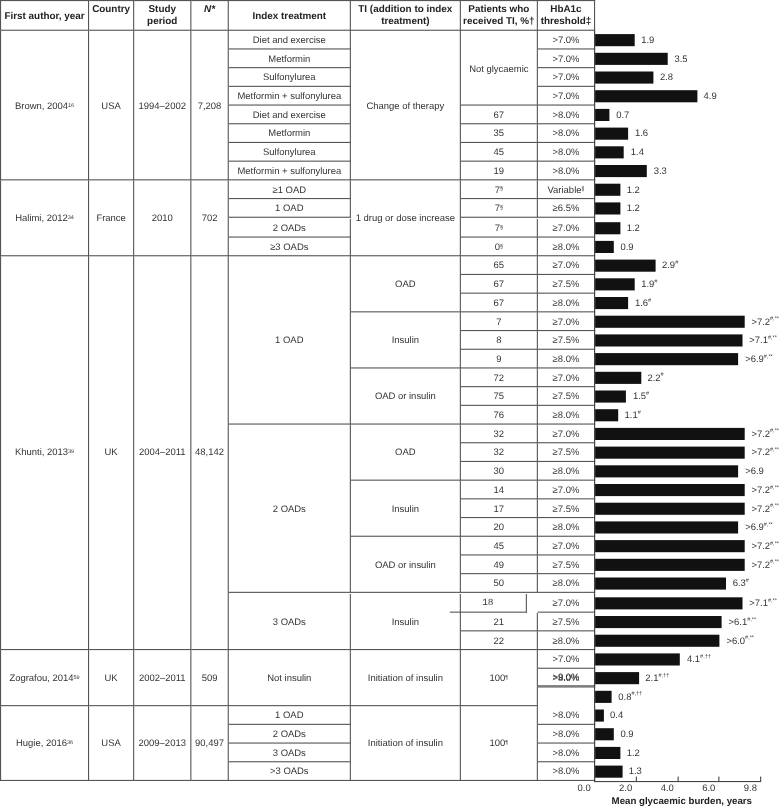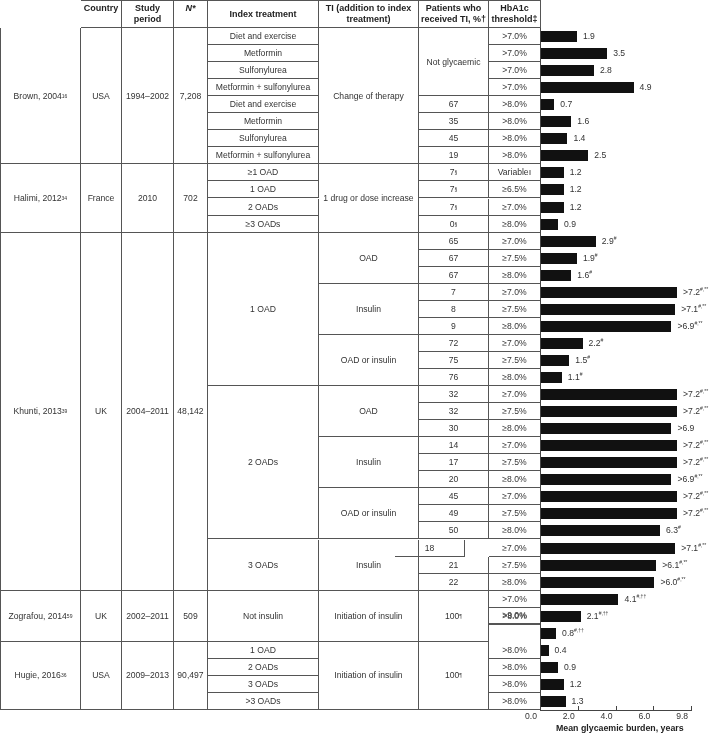--- a/index.html
+++ b/index.html
@@ -16,20 +16,23 @@
   .axis{position:absolute;background:#444;}
   .tick{position:absolute;width:1px;height:4px;background:#444;}
   .ticklbl{position:absolute;font-size:8.6px;color:#333;width:30px;text-align:left;}
   .xlabel{position:absolute;font-size:8.8px;font-weight:bold;color:#222;white-space:nowrap;}
 </style>
 </head>
 <body>
 
 <div id="root">
 
+  <div class="cell hdr bd bdl bdt" style="left:0;top:0;width:81px;height:28px;">
+      <span>First author, year</span>
+    </div>
   <div class="cell hdr bd bdt" style="left:81px;top:0;width:41px;height:28px;align-items:flex-start;padding-top:2px;">
       <span>Country</span>
     </div>
   <div class="cell hdr bd bdt" style="left:122px;top:0;width:52px;height:28px;">
       <span>Study period</span>
     </div>
   <div class="cell hdr bd bdt" style="left:174px;top:0;width:34px;height:28px;align-items:flex-start;padding-top:2px;font-style:italic;">
       <span>N*</span>
     </div>
   <div class="cell hdr bd bdt" style="left:319px;top:0;width:100px;height:28px;">
@@ -117,21 +120,21 @@
       <div class="cell bd" style="left: 419px; width: 70px; top: 369px; height: 17.05px;">76</div>
       <div class="cell bd" style="left: 419px; width: 70px; top: 386.05px; height: 17.05px;">32</div>
       <div class="cell bd" style="left: 419px; width: 70px; top: 403.1px; height: 17.05px;">32</div>
       <div class="cell bd" style="left: 419px; width: 70px; top: 420.15px; height: 17.05px;">30</div>
       <div class="cell bd" style="left: 419px; width: 70px; top: 437.2px; height: 17.05px;">14</div>
       <div class="cell bd" style="left: 419px; width: 70px; top: 454.25px; height: 17.05px;">17</div>
       <div class="cell bd" style="left: 419px; width: 70px; top: 471.3px; height: 17.05px;">20</div>
       <div class="cell bd" style="left: 419px; width: 70px; top: 488.35px; height: 17.05px;">45</div>
       <div class="cell bd" style="left: 419px; width: 70px; top: 505.4px; height: 17.05px;">49</div>
       <div class="cell bd" style="left: 419px; width: 70px; top: 522.45px; height: 17.05px;">50</div>
-      <div class="cell bd" style="left: 395px; width: 70px; top: 539.5px; height: 17.05px;">18</div>
+      <div class="cell bd" style="left: 409px; width: 70px; top: 539.5px; height: 17.05px; font-family: Liberation Mono, monospace;">18</div>
       <div class="cell bd" style="left: 419px; width: 70px; top: 556.55px; height: 17.05px;">21</div>
       <div class="cell bd" style="left: 419px; width: 70px; top: 573.6px; height: 17.05px;">22</div>
       <div class="cell bd" style="left: 419px; width: 70px; top: 590.65px; height: 51.15px;">100<sup>¶</sup></div>
       <div class="cell bd" style="left: 419px; width: 70px; top: 641.8px; height: 68.2px;">100<sup>¶</sup></div>
       <div class="cell bd" style="left: 489px; width: 52px; top: 28px; height: 17.05px;">&gt;7.0%</div>
       <div class="cell bd" style="left: 489px; width: 52px; top: 45.05px; height: 17.05px;">&gt;7.0%</div>
       <div class="cell bd" style="left: 489px; width: 52px; top: 62.1px; height: 17.05px;">&gt;7.0%</div>
       <div class="cell bd" style="left: 489px; width: 52px; top: 79.15px; height: 17.05px;">&gt;7.0%</div>
       <div class="cell bd" style="left: 489px; width: 52px; top: 96.2px; height: 17.05px;">&gt;8.0%</div>
       <div class="cell bd" style="left: 489px; width: 52px; top: 113.25px; height: 17.05px;">&gt;8.0%</div>
@@ -179,21 +182,21 @@
       <div class="blabel" style="left: 599.92px; top: 65.1px;">2.8</div>
       <div class="bar" style="left: 541px; width: 92.61px; top: 82.15px;"></div>
       <div class="blabel" style="left: 639.61px; top: 82.15px;">4.9</div>
       <div class="bar" style="left: 541px; width: 13.23px; top: 99.2px;"></div>
       <div class="blabel" style="left: 560.23px; top: 99.2px;">0.7</div>
       <div class="bar" style="left: 541px; width: 30.24px; top: 116.25px;"></div>
       <div class="blabel" style="left: 577.24px; top: 116.25px;">1.6</div>
       <div class="bar" style="left: 541px; width: 26.46px; top: 133.3px;"></div>
       <div class="blabel" style="left: 573.46px; top: 133.3px;">1.4</div>
       <div class="bar" style="left: 541px; width: 47.25px; top: 150.35px;"></div>
-      <div class="blabel" style="left: 594.25px; top: 150.35px;">2.5</div>
+      <div class="blabel" style="left: 594.25px; top: 150.35px;">3.3</div>
       <div class="bar" style="left: 541px; width: 22.68px; top: 167.4px;"></div>
       <div class="blabel" style="left: 569.68px; top: 167.4px;">1.2</div>
       <div class="bar" style="left: 541px; width: 22.68px; top: 184.45px;"></div>
       <div class="blabel" style="left: 569.68px; top: 184.45px;">1.2</div>
       <div class="bar" style="left: 541px; width: 22.68px; top: 201.5px;"></div>
       <div class="blabel" style="left: 569.68px; top: 201.5px;">1.2</div>
       <div class="bar" style="left: 541px; width: 17.01px; top: 218.55px;"></div>
       <div class="blabel" style="left: 564.01px; top: 218.55px;">0.9</div>
       <div class="bar" style="left: 541px; width: 54.81px; top: 235.6px;"></div>
       <div class="blabel" style="left: 601.81px; top: 235.6px;">2.9<sup>#</sup></div>

